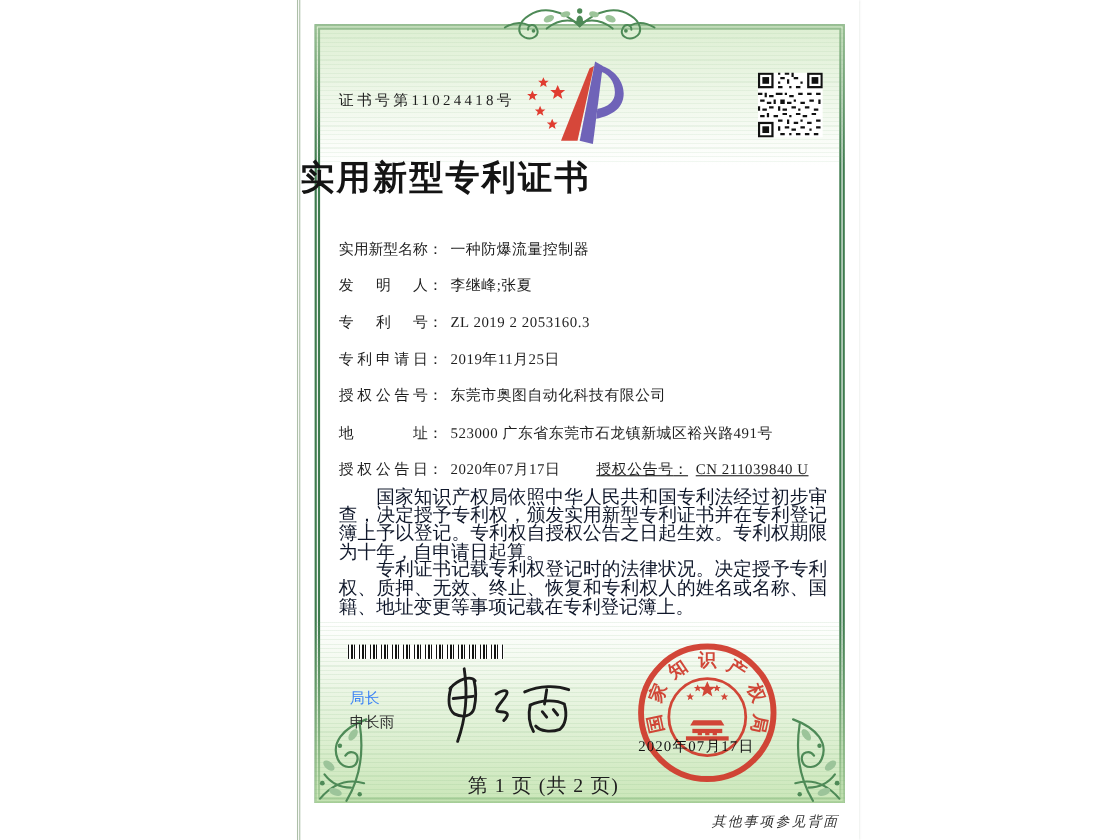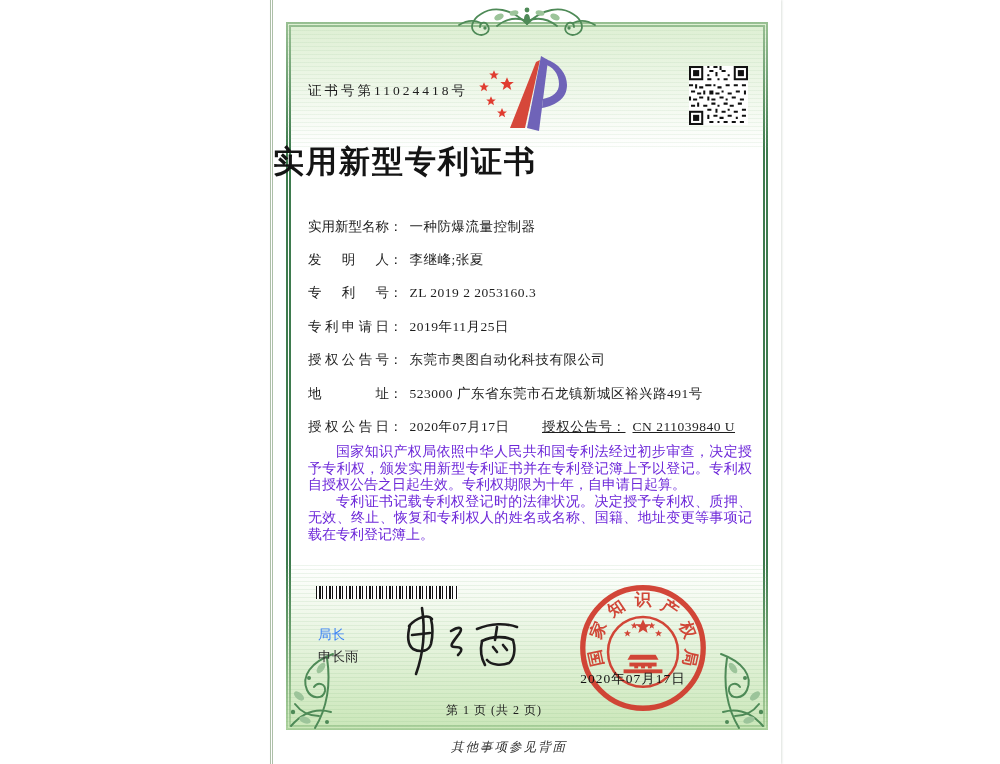--- a/index.html
+++ b/index.html
@@ -37,42 +37,42 @@
   }
   .fields{position:absolute;left:35px;top:210px;width:446px;}
   .frow{height:33.4px;display:flex;align-items:center;font-size:13.5px;position:relative;}
   .flabel{display:inline-block;width:81px;text-align:justify;text-align-last:justify;}
   .fcolon{display:inline-block;margin-right:7px;}
   .fvalue{white-space:nowrap;letter-spacing:.5px;}
   .fright{position:absolute;left:234px;display:flex;align-items:center;text-decoration:underline;}
   .fright .flabel{width:70px;}
   .paras{
     position:absolute;left:35px;top:444px;width:444px;
-    font-size:14px;line-height:16.6px;color:#6d28d9;text-align:justify;
+    font-size:17px;line-height:16.6px;color:#0f172a;text-align:justify;
   }
   .paras p{margin:0;text-indent:2em;}
   .barcode{
     position:absolute;left:43px;top:586px;width:142px;height:13px;
     background:repeating-linear-gradient(90deg,#121212 0 1px,#ffffff 1px 3px,#121212 3px 5px,#ffffff 5px 6px,#121212 6px 7px,#ffffff 7px 10px);
   }
   .director-title{position:absolute;left:45px;top:626px;font-size:13.5px;font-family:Liberation Sans, sans-serif;color:#3b82f6;}
   .director-name{position:absolute;left:45px;top:648px;font-size:13.5px;font-family:"Liberation Sans","DejaVu Sans",sans-serif;color:#2f2f2f;}
   .signature{position:absolute;left:120px;top:602px;width:145px;height:78px;}
   .seal{position:absolute;left:302px;top:580px;width:136px;height:136px;opacity:.93;}
   .seal text{fill:#cf3a2b;font-size:17px;font-weight:bold;font-family:"Liberation Serif","DejaVu Serif",serif;}
   .seal-date{
     position:absolute;left:276px;top:670px;width:168px;text-align:center;z-index:5;
     font-size:13.5px;letter-spacing:1px;color:#131313;
   }
   .page-number{
     position:absolute;left:0;top:702px;width:100%;text-align:center;
-    transform:translateX(-33px);font-size:12px;letter-spacing:1px;
+    transform:translateX(-33px);font-size:18px;letter-spacing:1px;
   }
   .back-note{
-    position:absolute;left:0;top:739px;width:100%;text-align:center;
+    position:absolute;left:0;top:739px;width:100%;text-align:right;
     transform:translateX(-18px);font-size:12.5px;letter-spacing:2px;color:#333;font-style:italic;
   }
   .ornament-top{position:absolute;left:178px;top:4px;width:152px;height:38px;}
   .flourish{position:absolute;width:58px;height:84px;}
   .flourish.bl{left:8px;top:648px;}
   .flourish.br{left:442px;top:648px;transform:scaleX(-1);}
 </style>
 </head>
 <body>
 

